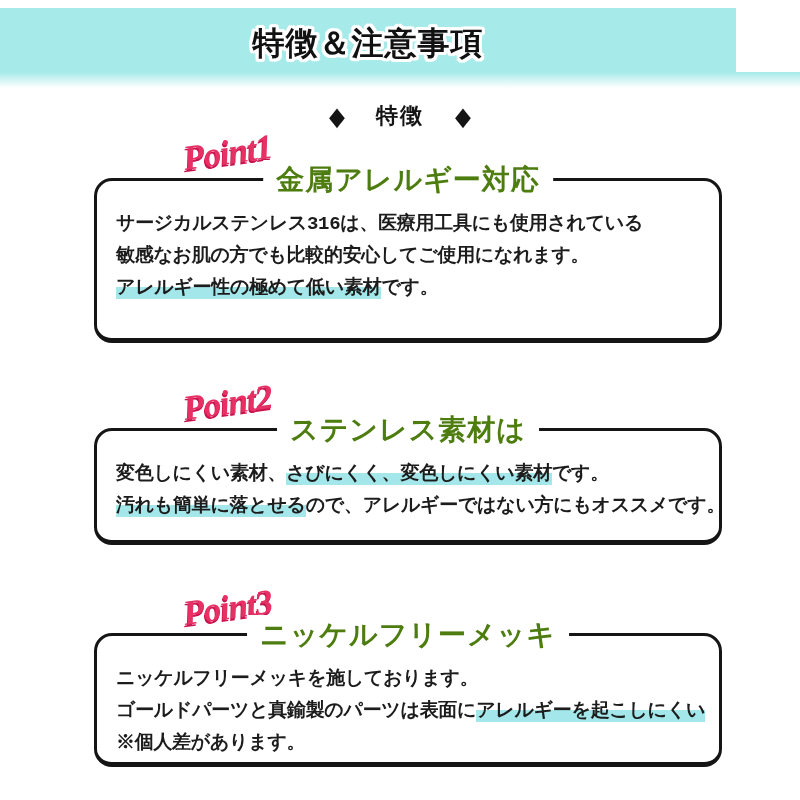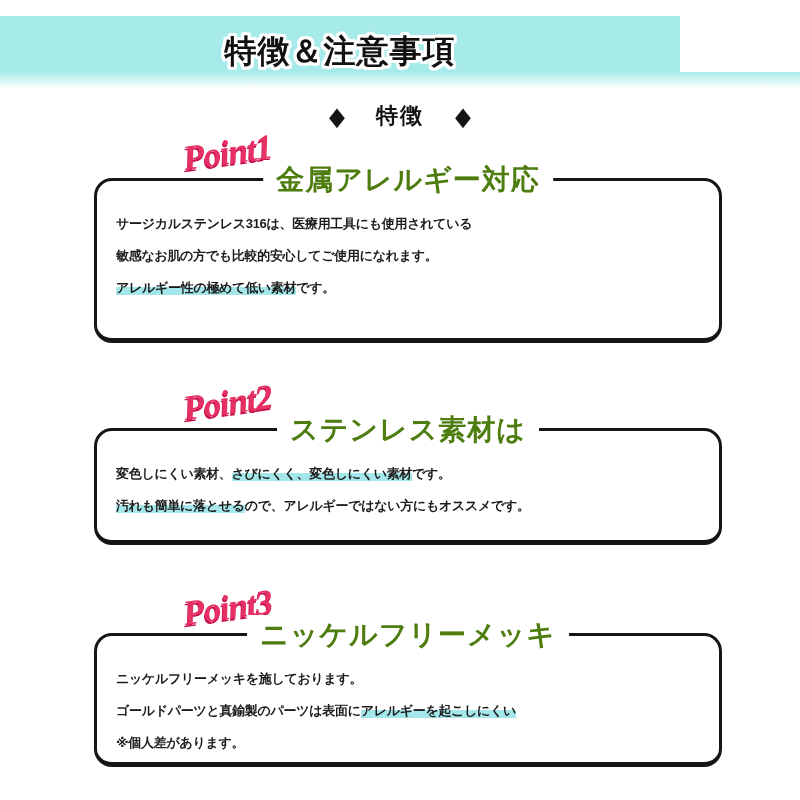--- a/index.html
+++ b/index.html
@@ -10,21 +10,21 @@
     --ink:#1b1b1b;
   }
   *{margin:0;padding:0;box-sizing:border-box;}
   html,body{background:#fff;}
   body{font-family:"Liberation Sans","DejaVu Sans",sans-serif;color:var(--ink);}
   .canvas{
     position:relative;width:800px;height:800px;background:#ffffff;overflow:hidden;
   }
   
   .banner{
-    position:absolute;top:16px;left:0;width:680px;height:72px;
+    position:absolute;top:8px;left:0;width:736px;height:72px;
     background:var(--banner-bg);
     display:flex;align-items:center;justify-content:center;
   }
   .banner-fade{
     position:absolute;top:72px;left:0;width:800px;height:16px;
     background:linear-gradient(var(--banner-bg),#ffffff);
   }
   .banner-title{
     font-size:32px;font-weight:700;letter-spacing:1px;color:#111;
     text-shadow:
@@ -59,22 +59,22 @@
     white-space:nowrap;
   }
   .box-title{
     position:absolute;top:-21px;left:50%;transform:translateX(-50%);
     background:#fff;padding:0 13px;
     font-size:28px;line-height:40px;font-weight:700;letter-spacing:1px;
     white-space:nowrap;color:#4d7c0f;
   }
   .box-body{padding:27px 14px 0 19px;}
   .body-line{
-    font-size:13px;line-height:32px;font-weight:700;letter-spacing:-0.3px;
-    white-space:nowrap;color:#1c1c1c;
+    font-size:19px;line-height:32px;font-weight:700;letter-spacing:-0.3px;
+    white-space:nowrap;color:#1c1c1c;font-family:Liberation Mono, monospace;
   }
   .body-line .hl{
     background:linear-gradient(transparent 45%, var(--hl) 45%);
   }
 </style>
 </head>
 <body>
 
 <div class="canvas">
 

